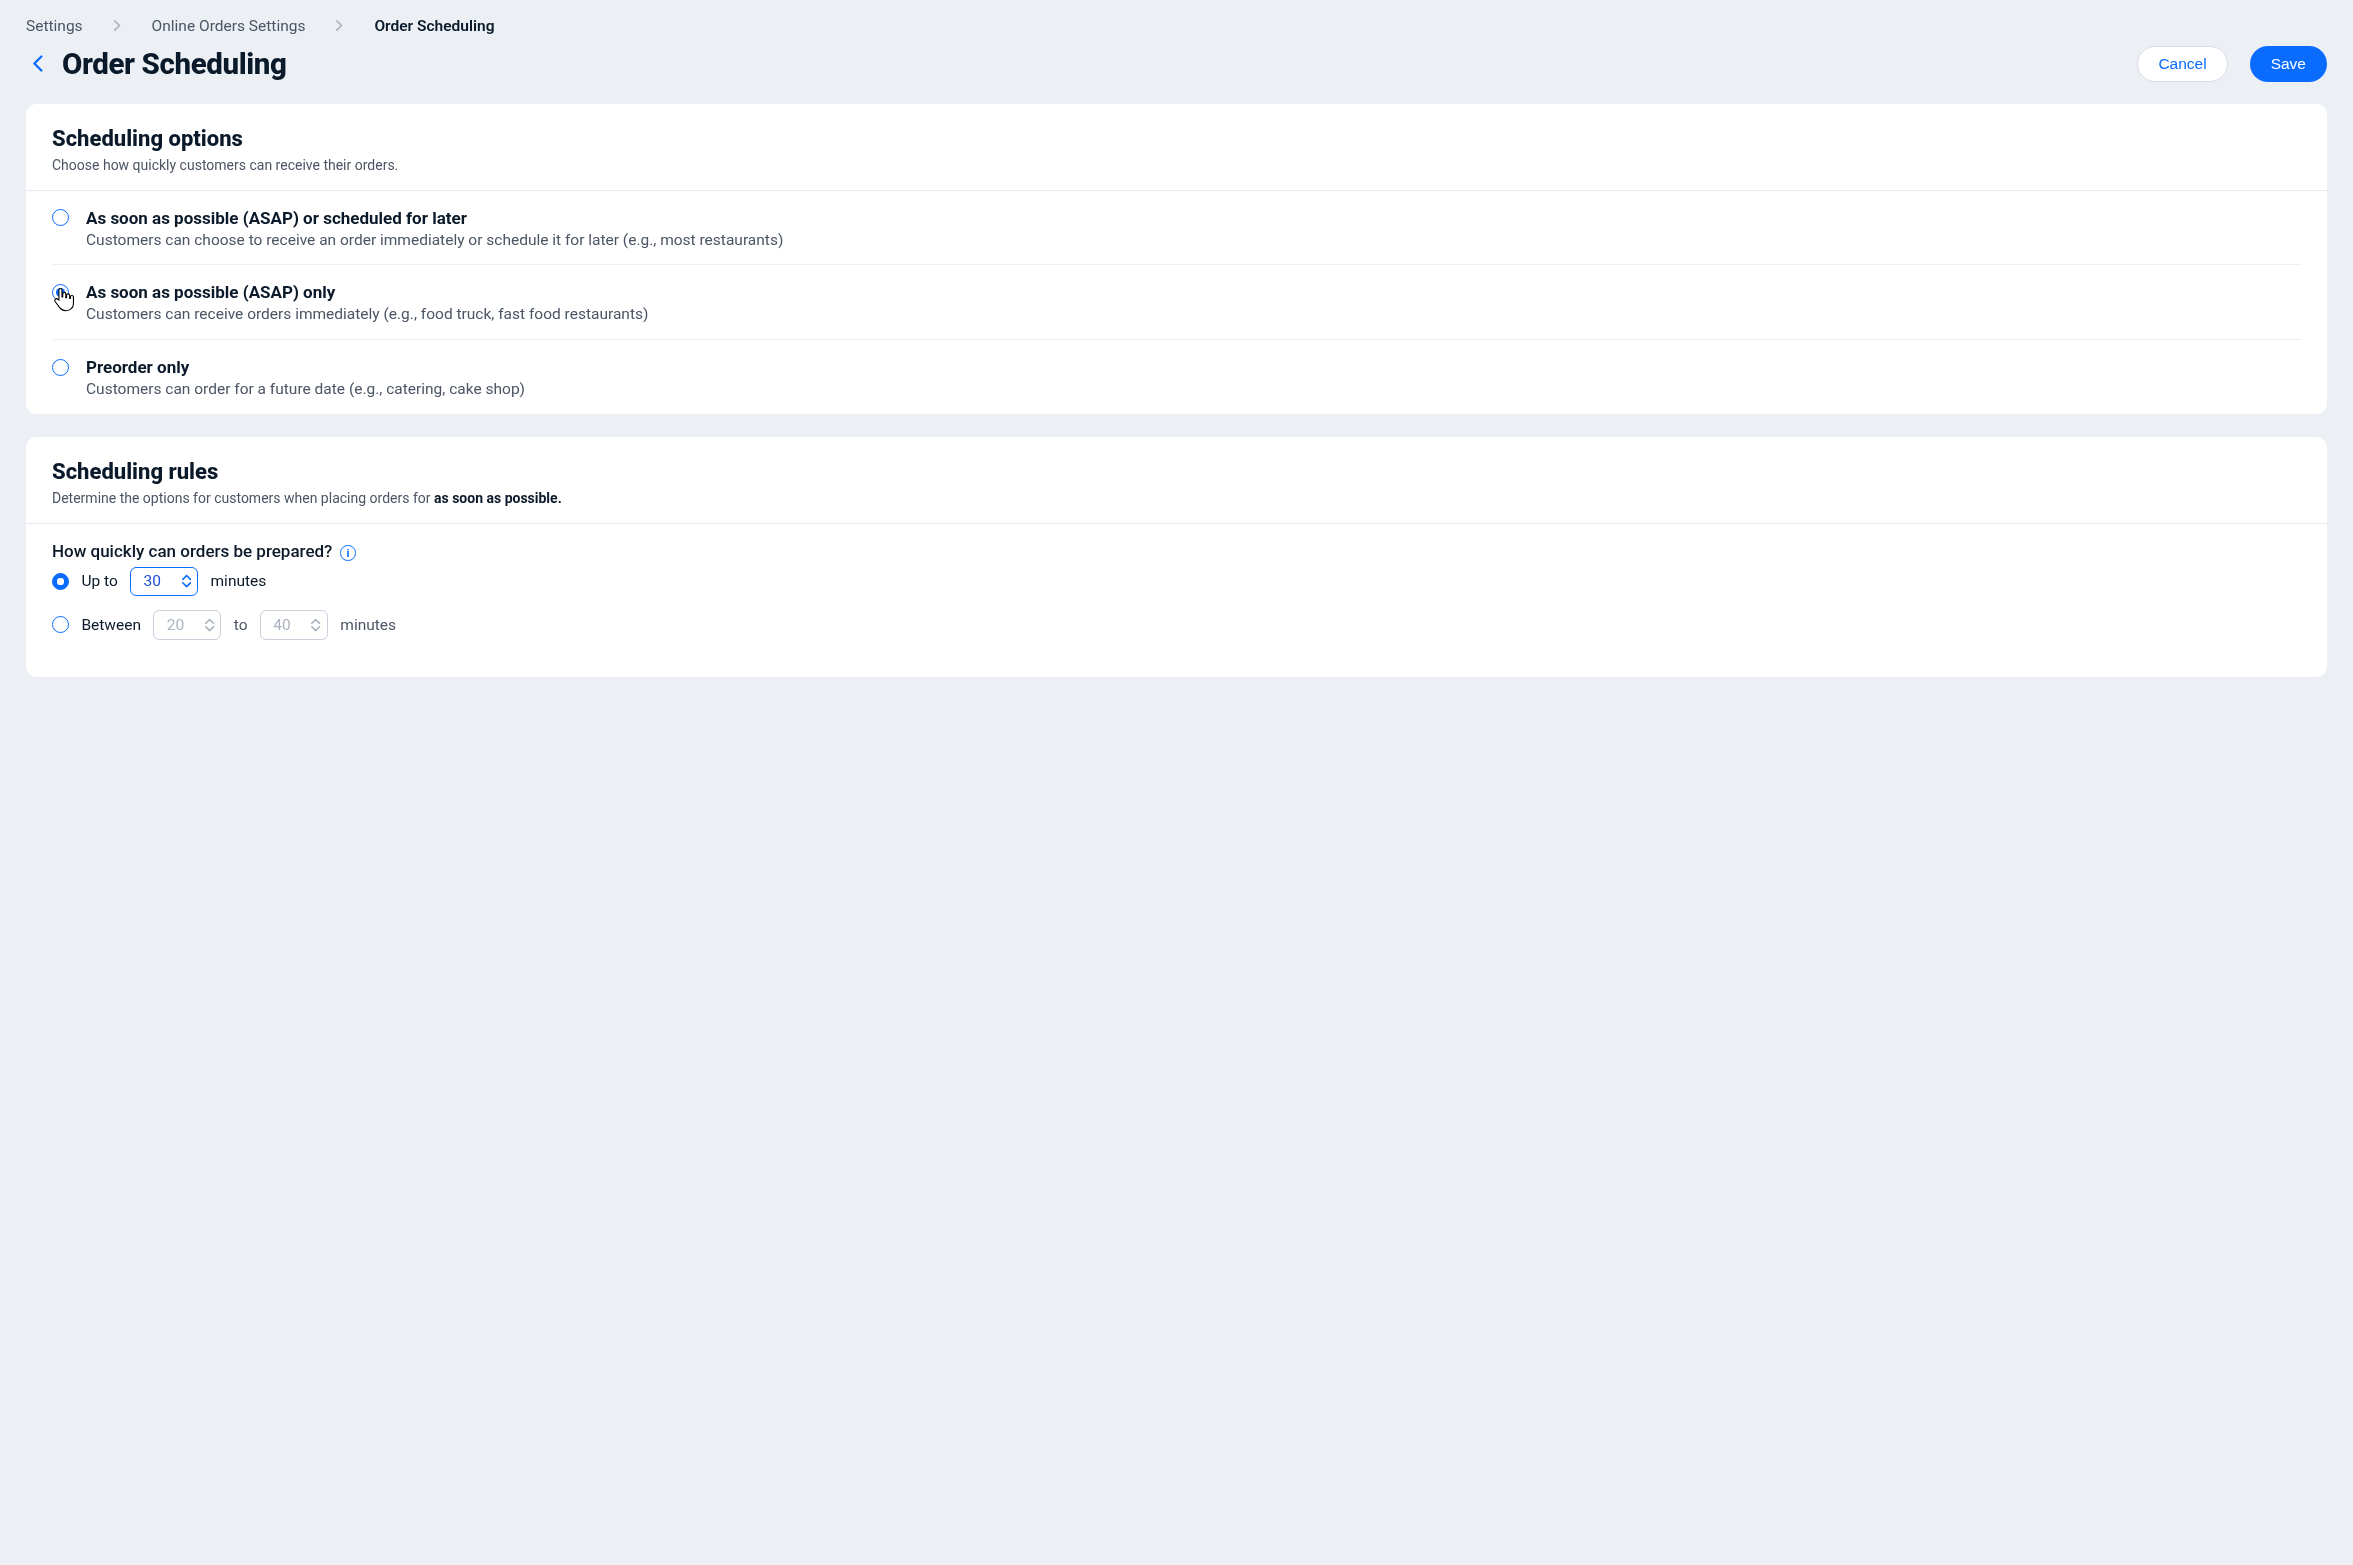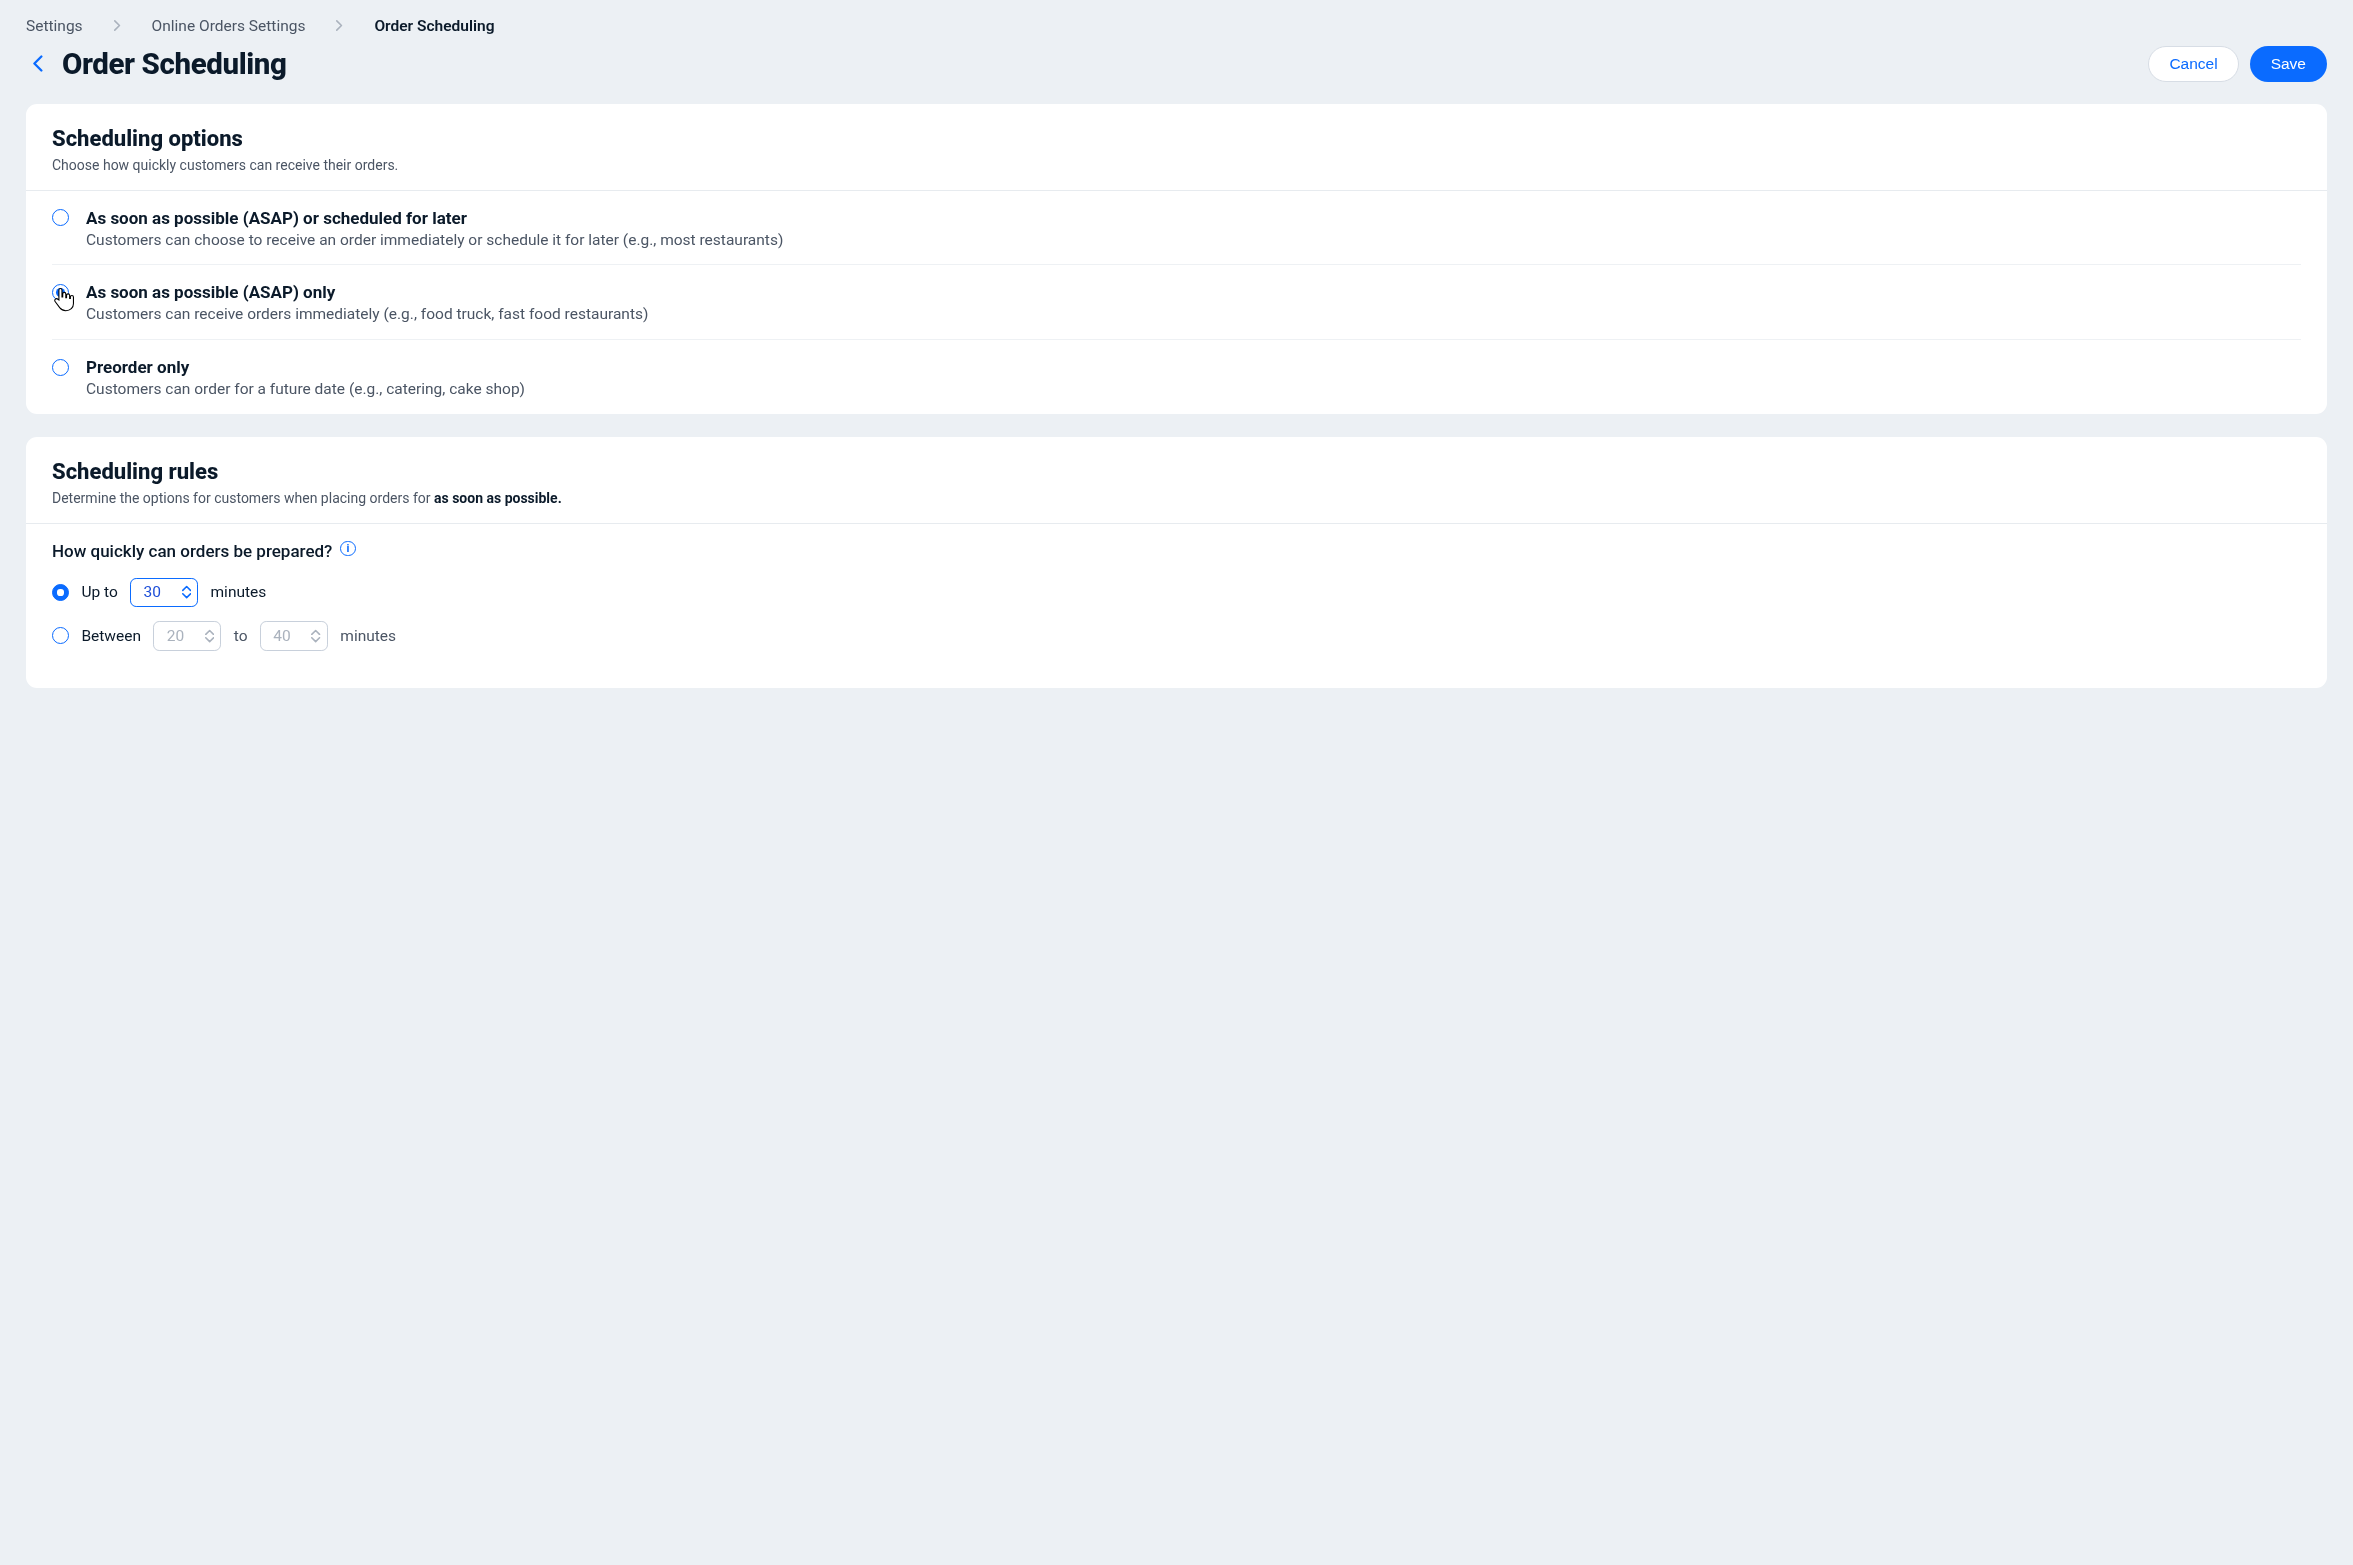--- a/index.html
+++ b/index.html
@@ -43,21 +43,21 @@
       cursor: pointer;
     }
     .page-title {
       font-size: 29.5px;
       font-weight: 800;
       letter-spacing: -0.4px;
       color: #0b1a2a;
     }
     .header-actions {
       display: flex;
-      gap: 11px;
+      gap: 22px;
     }
     .btn {
       border-radius: 22px;
       font-size: 15.5px;
       font-weight: 500;
       padding: 7.8px 20px;
       cursor: pointer;
       border: 0.8px solid transparent;
     }
     .btn-secondary {
@@ -138,23 +138,23 @@
       top: 22px;
       pointer-events: none;
     }
     
     .rules-body { padding: 17px 26px 23px 26px; }
     .rules-q {
       font-size: 17px;
       font-weight: 500;
       color: #0b1a2a;
       display: flex;
-      align-items: flex-start;
+      align-items: flex-end;
       gap: 7.8px;
-      margin-bottom: 17px;
+      margin-bottom: 6px;
     }
     .info-icon {
       display: inline-flex;
       width: 15.5px; height: 15.5px;
       border: 1.6px solid #0a6bff;
       border-radius: 50%;
       color: #0a6bff;
       align-items: center;
       justify-content: center;
       font-size: 11px;

